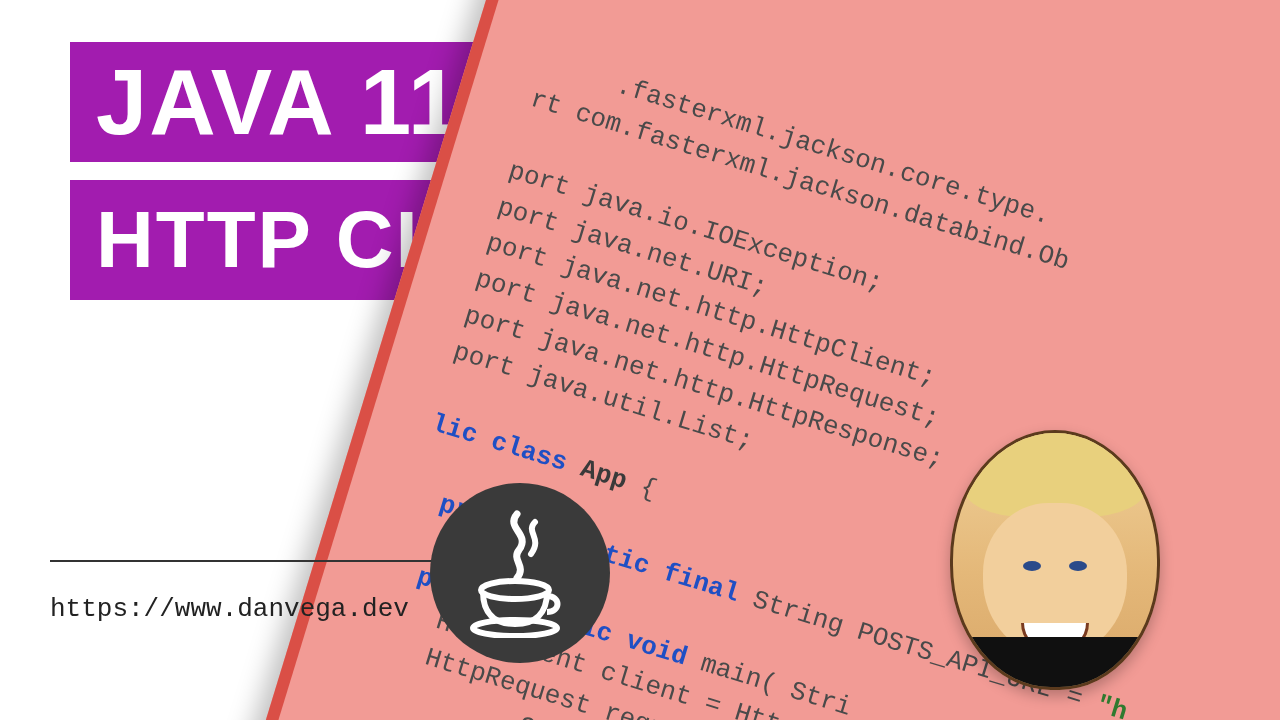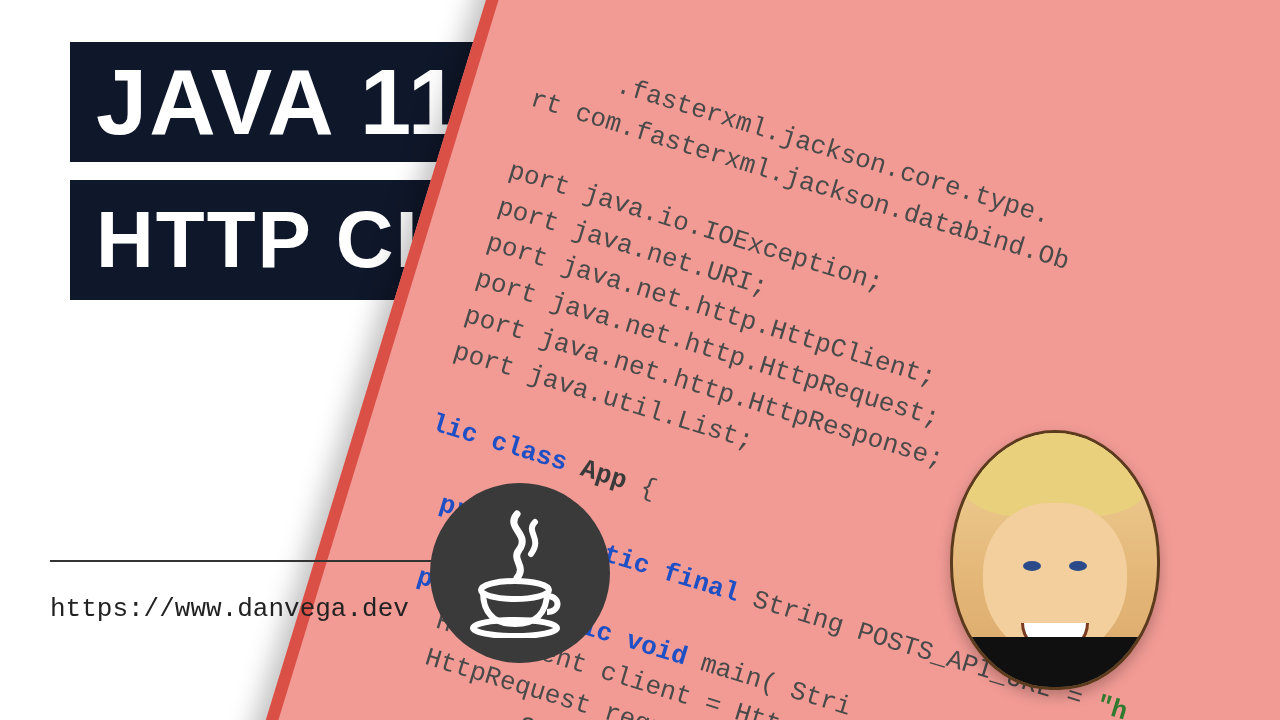--- a/index.html
+++ b/index.html
@@ -1,20 +1,20 @@
 <!DOCTYPE html>
 <html><head>
 <meta charset="utf-8">
 <style>
   * { margin:0; padding:0; box-sizing:border-box; }
   html,body { width:1280px; height:720px; overflow:hidden; font-family:Arial,Helvetica,sans-serif; background:#fff; }
   .stage { position:relative; width:1280px; height:720px; }
 
   
-  .title-block { position:absolute; background:#0f172a; color:#fff; font-weight:900; letter-spacing:2px; display:flex; align-items:center; padding:0 26px; text-transform:uppercase; font-family:Impact,'Arial Black',sans-serif; }
+  .title-block { position:absolute; background:#a21caf; color:#fff; font-weight:900; letter-spacing:2px; display:flex; align-items:center; padding:0 26px; text-transform:uppercase; font-family:Impact,'Arial Black',sans-serif; }
   .title1 { left:70px; top:42px; height:120px; font-size:92px; }
   .title2 { left:70px; top:180px; height:120px; font-size:80px; }
 
   
   .divider { position:absolute; left:50px; top:560px; width:480px; height:2px; background:#333; }
   .url { position:absolute; left:50px; top:594px; font-family:'Courier New',monospace; font-size:26px; color:#222; }
 
   
   .java-badge { position:absolute; left:430px; top:483px; width:180px; height:180px; border-radius:50%; background:#3a3a3a; display:flex; align-items:center; justify-content:center; }
 

